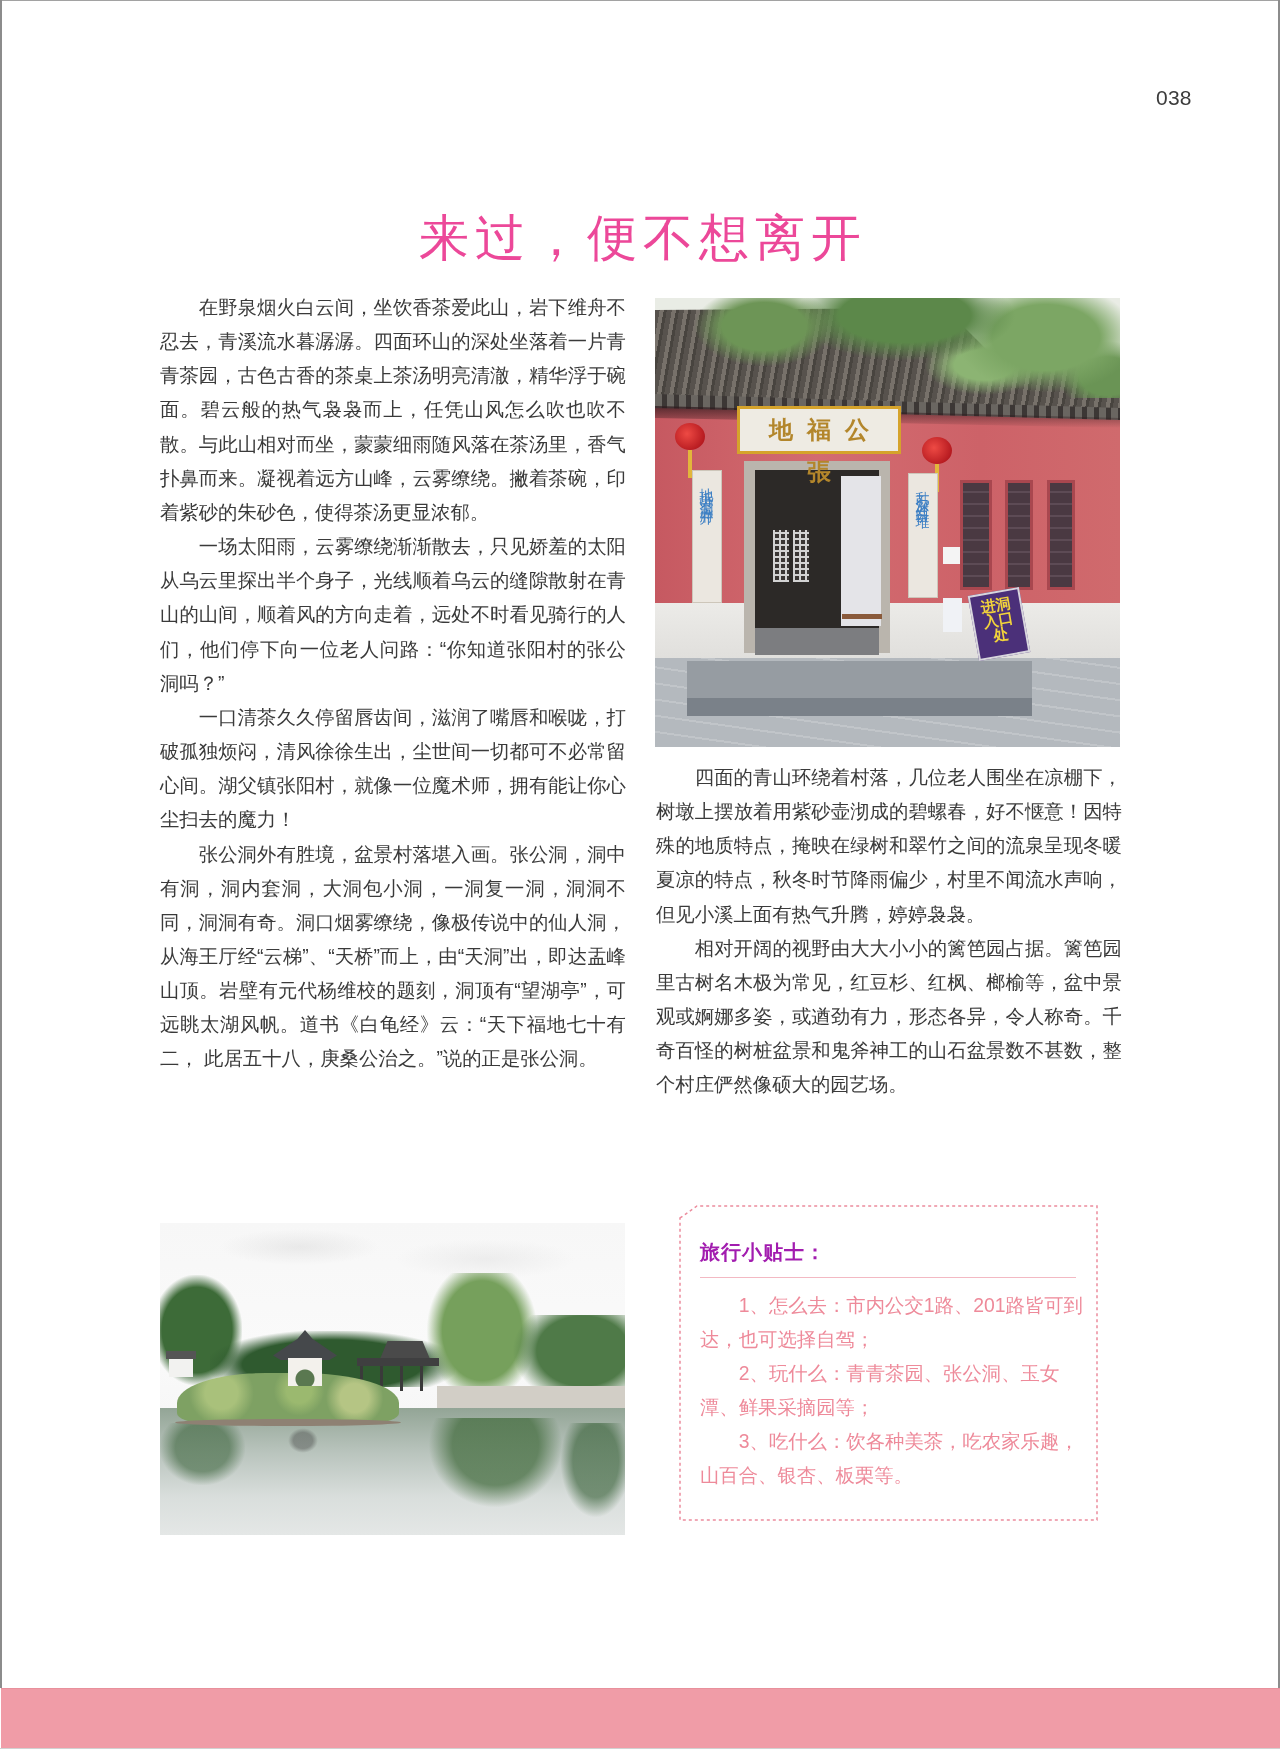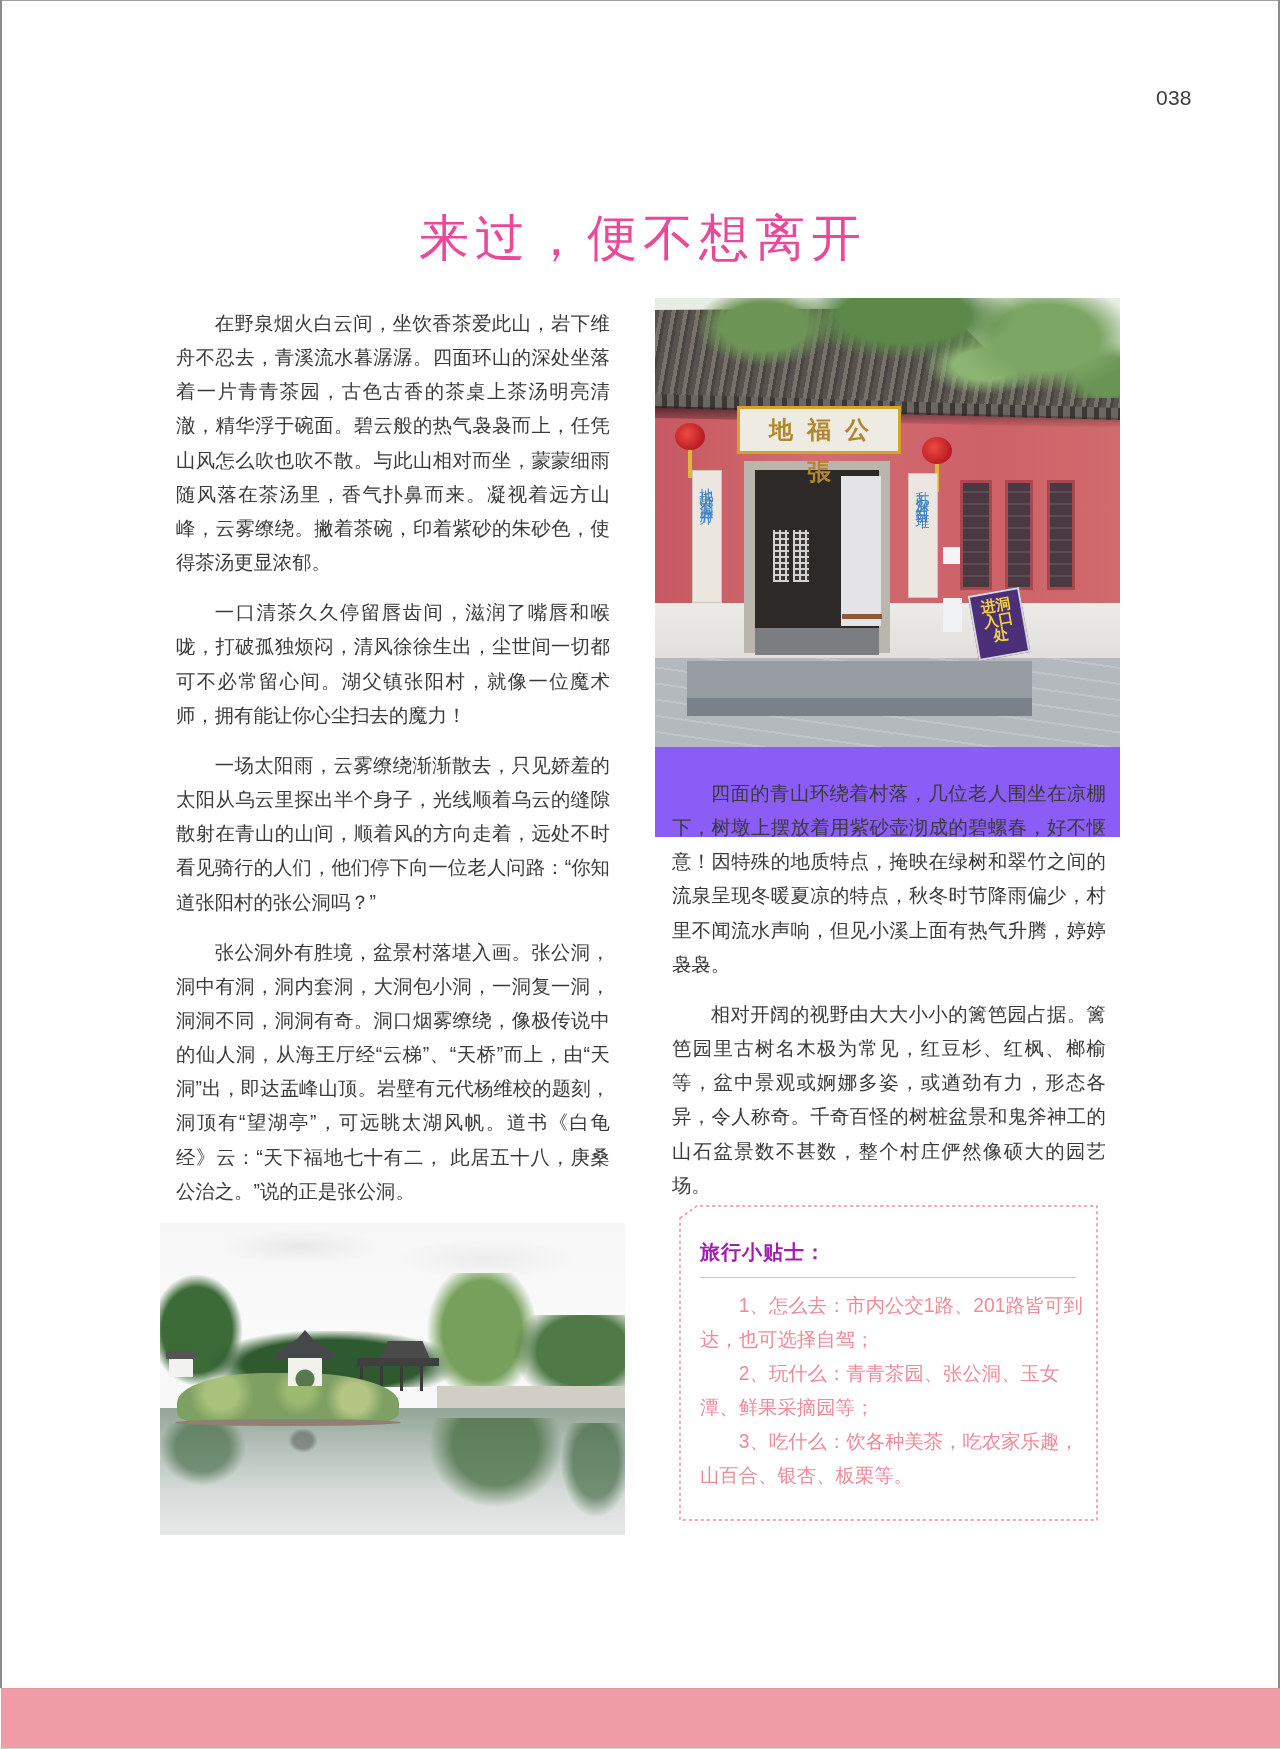--- a/index.html
+++ b/index.html
@@ -20,29 +20,29 @@
   .title {
     left: 0; top: 208px; width: 1280px; text-align: center;
     font-size: 50px; line-height: 60px; letter-spacing: 6px; padding-left: 6px; box-sizing: border-box;
     color: #ec4899; font-weight: 300;
   }
 
   .column {
     font-size: 19.375px; line-height: 34.15px; color: #3a3a3a;
     width: 24.05em; text-align: justify;
   }
-  .column p { margin: 16px; text-indent: 2em; }
+  .column p { margin: 0; text-indent: 2em; }
   .col-left { left: 160px; top: 290px; }
   .col-right { left: 656px; top: 760px; }
 
   .photo { position: absolute; overflow: hidden; }
   .photo > div { position: absolute; }
 
   
-  .photo-temple { left: 655px; top: 298px; width: 465px; height: 539px; background: #8b5cf6; }
+  .photo-temple { left: 655px; top: 298px; width: 465px; height: 449px; background: #8b5cf6; }
   .t-sky { left: 0; top: 0; width: 465px; height: 70px; background: #e9ece5; }
   .t-wall { left: 0; top: 100px; width: 465px; height: 210px;
     background: linear-gradient(90deg, #c65961 0%, #d36b70 35%, #cd6268 70%, #d06a6d 100%); }
   .t-roof { left: 0; top: 10px; width: 465px; height: 112px;
     background: repeating-linear-gradient(100deg, #57524d 0 5px, #77716a 5px 9px, #48443f 9px 12px);
     clip-path: polygon(0 2px, 290px 0, 335px 45px, 465px 52px, 465px 108px, 0 92px); }
   .t-eave { left: 0; top: 96px; width: 465px; height: 30px;
     background: repeating-linear-gradient(90deg, #6a6661 0 7px, #3c3735 7px 12px);
     clip-path: polygon(0 0, 465px 14px, 465px 26px, 0 14px); }
   .t-eave-shadow { left: 0; top: 108px; width: 465px; height: 22px;
@@ -152,22 +152,22 @@
   <div class="abs edge-top"></div>
   <div class="abs edge-left"></div>
   <div class="abs edge-right"></div>
 
   <div class="abs page-number">038</div>
 
   <h1 class="abs title" style="margin:0;">来过，便不想离开</h1>
 
   <div class="abs column col-left">
     <p>在野泉烟火白云间，坐饮香茶爱此山，岩下维舟不忍去，青溪流水暮潺潺。四面环山的深处坐落着一片青青茶园，古色古香的茶桌上茶汤明亮清澈，精华浮于碗面。碧云般的热气袅袅而上，任凭山风怎么吹也吹不散。与此山相对而坐，蒙蒙细雨随风落在茶汤里，香气扑鼻而来。凝视着远方山峰，云雾缭绕。撇着茶碗，印着紫砂的朱砂色，使得茶汤更显浓郁。</p>
+    <p>一场太阳雨，云雾缭绕渐渐散去，只见娇羞的太阳从乌云里探出半个身子，光线顺着乌云的缝隙散射在青山的山间，顺着风的方向走着，远处不时看见骑行的人们，他们停下向一位老人问路：“你知道张阳村的张公洞吗？”</p>
     <p>一口清茶久久停留唇齿间，滋润了嘴唇和喉咙，打破孤独烦闷，清风徐徐生出，尘世间一切都可不必常留心间。湖父镇张阳村，就像一位魔术师，拥有能让你心尘扫去的魔力！</p>
-    <p>一场太阳雨，云雾缭绕渐渐散去，只见娇羞的太阳从乌云里探出半个身子，光线顺着乌云的缝隙散射在青山的山间，顺着风的方向走着，远处不时看见骑行的人们，他们停下向一位老人问路：“你知道张阳村的张公洞吗？”</p>
     <p>张公洞外有胜境，盆景村落堪入画。张公洞，洞中有洞，洞内套洞，大洞包小洞，一洞复一洞，洞洞不同，洞洞有奇。洞口烟雾缭绕，像极传说中的仙人洞，从海王厅经“云梯”、“天桥”而上，由“天洞”出，即达盂峰山顶。岩壁有元代杨维校的题刻，洞顶有“望湖亭”，可远眺太湖风帆。道书《白龟经》云：“天下福地七十有二， 此居五十八，庚桑公治之。”说的正是张公洞。</p>
   </div>
 
   <div class="photo photo-temple">
     <div class="t-sky"></div>
     <div class="t-wall"></div>
     <div class="t-roof"></div>
     <div class="t-eave"></div>
     <div class="t-eave-shadow"></div>
     <div class="t-trees"></div>

